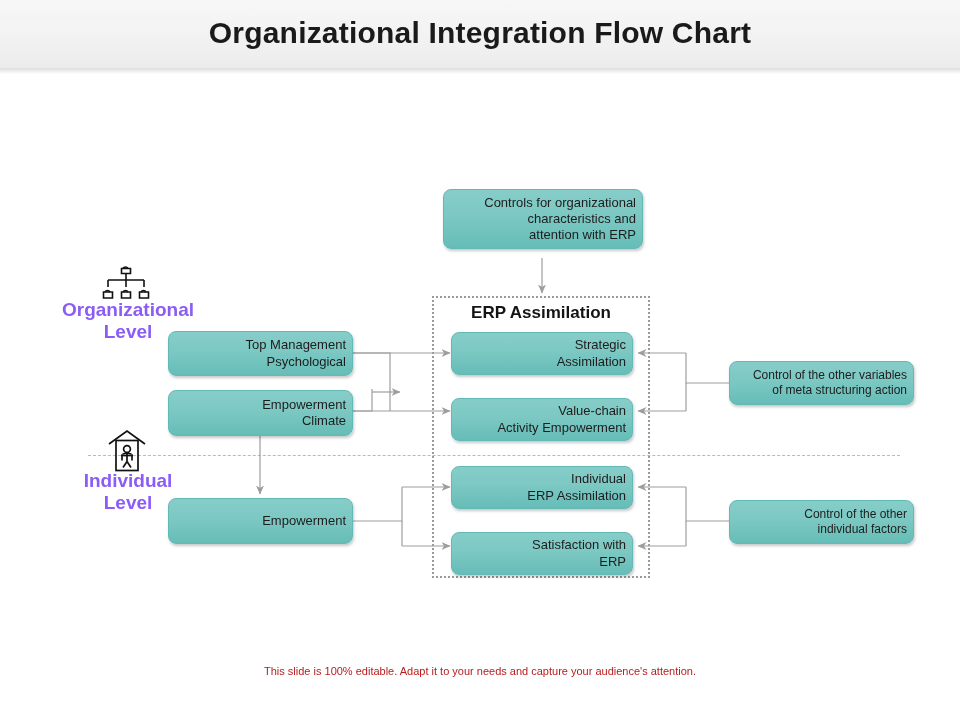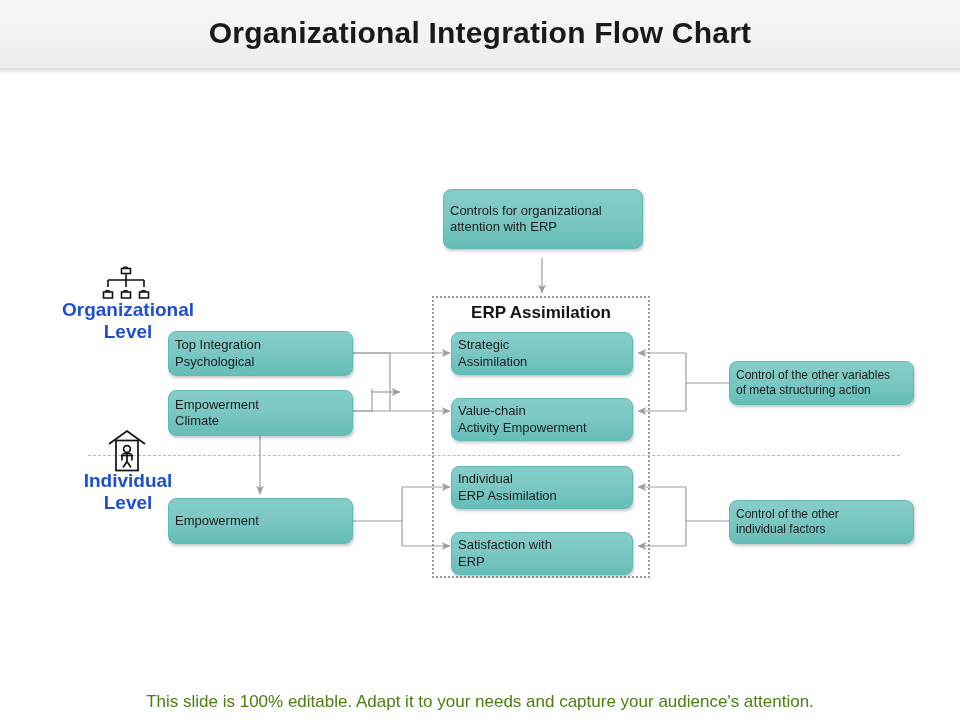--- a/index.html
+++ b/index.html
@@ -39,21 +39,21 @@
 
   
   .node{
     position:absolute;
     box-sizing:border-box;
     border:1px solid #63b9b5;
     border-radius:8px;
     background:linear-gradient(to bottom,#86cdc8 0%,#7cc8c3 45%,#66bdb7 100%);
     box-shadow:1px 2px 3px rgba(0,0,0,0.22);
     display:flex;align-items:center;justify-content:center;
-    text-align:left;
+    text-align:right;
     color:#1d1d1d;
     font-size:13px;
     line-height:1.25;
     padding:4px 6px;
   }
   .node span{display:block;width:100%;}
 
   
   .erp-group{
     position:absolute;
@@ -74,34 +74,34 @@
     position:absolute;left:88px;top:455px;width:812px;height:0;
     border-top:1px dashed #b9b9b9;
   }
 
   
   .level-label{
     position:absolute;
     text-align:center;
     font-size:19px;
     font-weight:bold;
-    color:#1d4ed8;
+    color:#8b5cf6;
     line-height:1.15;
   }
 
   
   .icon-wrap{position:absolute;}
   svg.arrow{position:absolute;overflow:visible;}
 
   
   .footer-note{
-    position:absolute;left:0;top:692px;width:960px;
-    text-align:center;
-    font-size:17px;
-    color:#4d7c0f;
+    position:absolute;left:0;top:665px;width:960px;
+    text-align:center;
+    font-size:11px;
+    color:#b91c1c;
     white-space:nowrap;
   }
 </style>
 </head>
 <body>
 
 <div id="slide">
 
   <div class="header-band"></div>
   <div class="header-rule"></div>
@@ -201,27 +201,28 @@
     </svg>
   </div>
   <div class="level-label" style="left:38px;top:470px;width:180px;">
     <div>Individual</div>
     <div>Level</div>
   </div>
 
   <div class="node" style="left:443px;top:189px;width:200px;height:60px;">
     <span>
       <span>Controls for organizational</span>
+      <span>characteristics and</span>
       <span>attention with ERP</span>
     </span>
   </div>
 
   <div class="node" style="left:168px;top:331px;width:185px;height:45px;">
     <span>
-      <span>Top Integration</span>
+      <span>Top Management</span>
       <span>Psychological</span>
     </span>
   </div>
 
   <div class="node" style="left:168px;top:390px;width:185px;height:46px;">
     <span>
       <span>Empowerment</span>
       <span>Climate</span>
     </span>
   </div>

